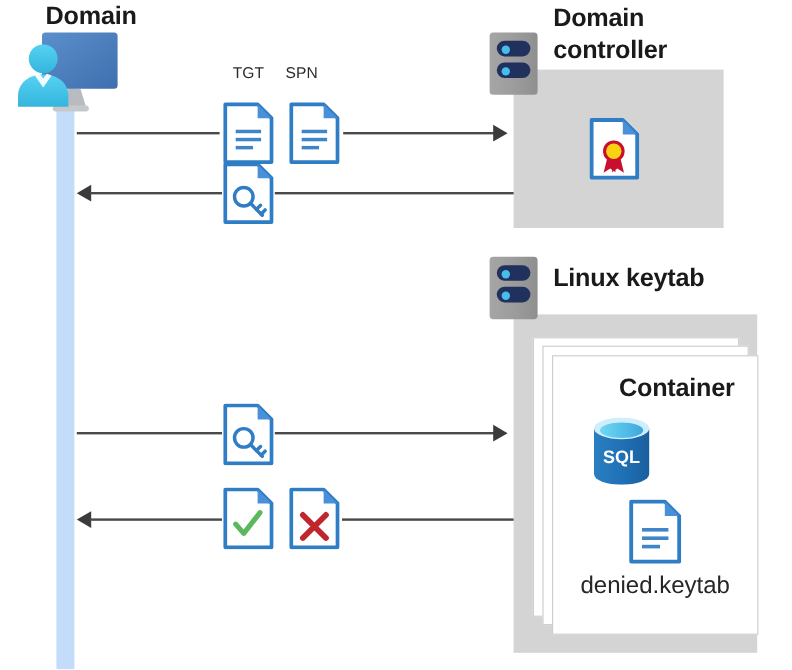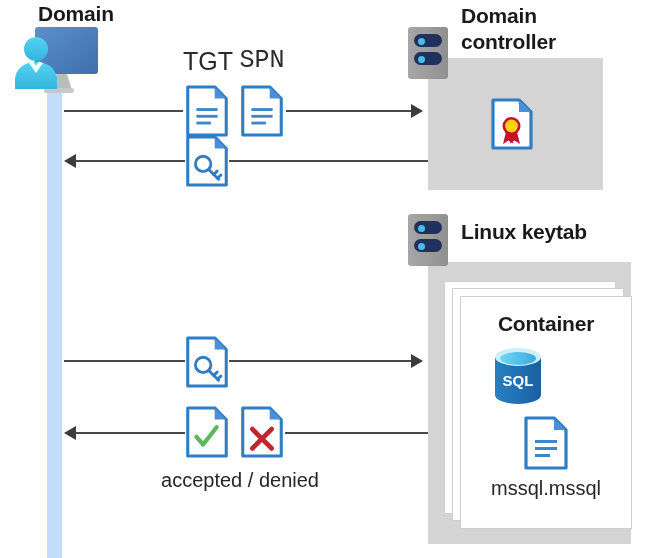--- a/index.html
+++ b/index.html
@@ -28,21 +28,21 @@
     line-height: 26px;
     letter-spacing: -0.2px;
   }
   .plain-label {
     color: #262626;
     font-size: 20px;
     line-height: 24px;
   }
   .small-label {
     color: #2b2b2b;
-    font-size: 25px;
+    font-size: 13px;
     line-height: 22px;
   }
 
   
   .lifeline {
     background: #c3dcfa;
   }
 
   
   .grey-panel { background: #d4d4d4; }
@@ -162,21 +162,21 @@
     <div class="server-bar" style="left:6px; top:25px; width:28px; height:13px;"></div>
     <div class="server-led" style="left:10px; top:28.5px; width:7px; height:7px;"></div>
   </div>
 
   <div class="abs title-bold" style="left:461px; top:219px; width:200px;">Linux keytab</div>
 
   <div class="abs card" style="left:444px; top:281px; width:172px; height:233px;"></div>
   <div class="abs card" style="left:452px; top:288px; width:172px; height:233px;"></div>
   <div class="abs card" style="left:460px; top:296px; width:172px; height:233px;"></div>
 
-  <div class="abs title-bold" style="left:460px; top:311px; width:172px; text-align:center;">Container</div>
+  <div class="abs title-bold" style="left:460px; top:311px; width:172px; text-align:center;padding-left:18px;">Container</div>
 
   <div class="abs" style="left:493px; top:348px; width:50px; height:56px;">
     <svg width="50" height="56" viewBox="0 0 50 56">
       <defs>
         <linearGradient id="sqlBody" x1="0" y1="0" x2="1" y2="0">
           <stop offset="0%" stop-color="#2a7fc0"></stop>
           <stop offset="55%" stop-color="#1f6fb4"></stop>
           <stop offset="100%" stop-color="#1b5f9e"></stop>
         </linearGradient>
         <linearGradient id="sqlTop" x1="0" y1="0" x2="1" y2="0">
@@ -194,28 +194,28 @@
   <div class="abs" style="left:524px; top:416px; width:44px; height:54px;">
     <svg width="44" height="54" viewBox="0 0 44 54">
       <path d="M2 2 h28 l12 12 v38 h-40 z" fill="#ffffff" stroke="#2f7dc4" stroke-width="3.2" stroke-linejoin="round"></path>
       <path d="M30 2 l12 12 h-12 z" fill="#4a90d9"></path>
       <rect x="11" y="24" width="22" height="3" fill="#3f86c9"></rect>
       <rect x="11" y="31" width="22" height="3" fill="#3f86c9"></rect>
       <rect x="11" y="38" width="15" height="3" fill="#3f86c9"></rect>
     </svg>
   </div>
 
-  <div class="abs plain-label" style="left:460px; top:476px; width:172px; text-align:center;">mssql.mssql</div>
+  <div class="abs plain-label" style="left:460px; top:476px; width:172px; text-align:center;">denied.keytab</div>
 
   <div class="abs arrow-line" style="left:64px; top:110px; width:119px;"></div>
   <div class="abs arrow-line" style="left:286px; top:110px; width:126px;"></div>
   <div class="abs arrow-head-right" style="left:411px; top:104px;"></div>
 
   <div class="abs small-label" style="left:183px; top:50px; width:48px; text-align:center;">TGT</div>
-  <div class="abs small-label" style="left:238px; top:50px; width:48px; text-align:center;font-family:Liberation Mono, monospace;">SPN</div>
+  <div class="abs small-label" style="left:238px; top:50px; width:48px; text-align:left;">SPN</div>
 
   <div class="abs" style="left:185px; top:85px; width:44px; height:52px;">
     <svg width="44" height="52" viewBox="0 0 44 54">
       <path d="M2 2 h28 l12 12 v38 h-40 z" fill="#ffffff" stroke="#2f7dc4" stroke-width="3.2" stroke-linejoin="round"></path>
       <path d="M30 2 l12 12 h-12 z" fill="#4a90d9"></path>
       <rect x="11" y="24" width="22" height="3" fill="#3f86c9"></rect>
       <rect x="11" y="31" width="22" height="3" fill="#3f86c9"></rect>
       <rect x="11" y="38" width="15" height="3" fill="#3f86c9"></rect>
     </svg>
   </div>
@@ -277,15 +277,14 @@
   </div>
 
   <div class="abs" style="left:240px; top:406px; width:44px; height:52px;">
     <svg width="44" height="52" viewBox="0 0 44 54">
       <path d="M2 2 h28 l12 12 v38 h-40 z" fill="#ffffff" stroke="#2f7dc4" stroke-width="3.2" stroke-linejoin="round"></path>
       <path d="M30 2 l12 12 h-12 z" fill="#4a90d9"></path>
       <path d="M12 24 l20 20 M32 24 l-20 20" stroke="#c0272d" stroke-width="5" fill="none" stroke-linecap="round"></path>
     </svg>
   </div>
 
-  <div class="abs plain-label" style="left:125px; top:468px; width:230px; text-align:center;">accepted / denied</div>
 
 </div>
 
 </body></html>

